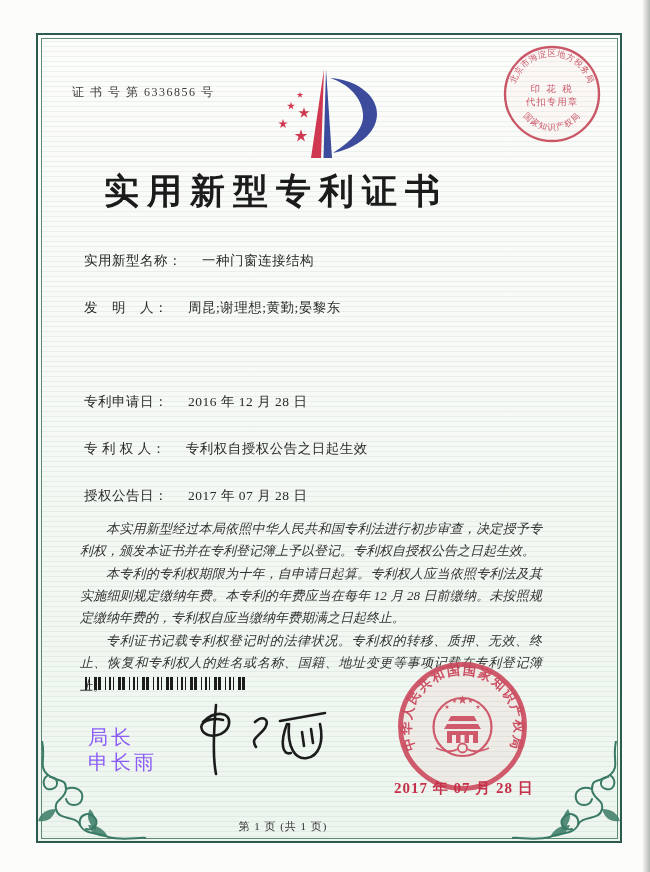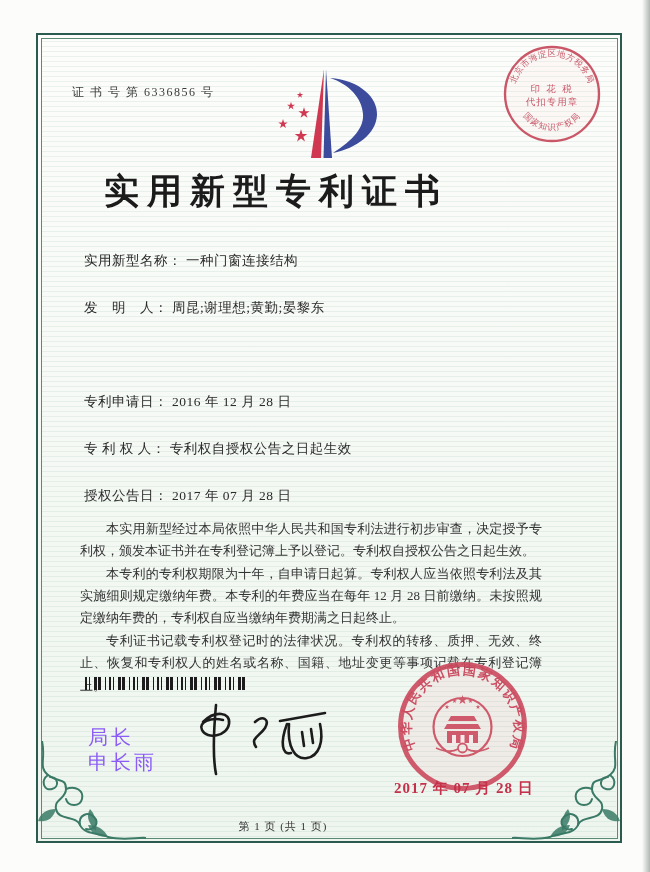--- a/index.html
+++ b/index.html
@@ -32,25 +32,25 @@
   .cert-no{
     position:absolute;left:72px;top:84px;font-size:12px;letter-spacing:1.5px;color:#3a3a3a;
   }
   .logo{position:absolute;left:265px;top:60px;}
   .tax-stamp{position:absolute;left:492px;top:34px;opacity:0.92;}
   .title{
     position:absolute;left:36px;top:168px;width:480px;text-align:center;
     font-size:35px;font-weight:bold;letter-spacing:8px;color:#1b1b1b;
   }
   .field{position:absolute;left:84px;font-size:13.5px;letter-spacing:0.5px;white-space:nowrap;color:#2b2b2b;}
-  .field .flabel{margin-right:4px;}
+  .field .flabel{margin-right:20px;}
   .body-text{
     position:absolute;left:80px;top:518px;width:462px;
     font-size:13px;line-height:1.72;text-align:justify;
-    color:#333;
+    font-style:italic;color:#333;
   }
   .body-text p{margin:0;text-indent:2em;}
   .barcode{
     position:absolute;left:85px;top:677px;width:163px;height:13px;
     background:repeating-linear-gradient(90deg,
       #1c1c1c 0 2px, transparent 2px 4px,
       #1c1c1c 4px 5px, transparent 5px 9px,
       #1c1c1c 9px 12px, transparent 12px 13px,
       #1c1c1c 13px 16px, transparent 16px 20px,
       #1c1c1c 20px 21px, transparent 21px 24px);

